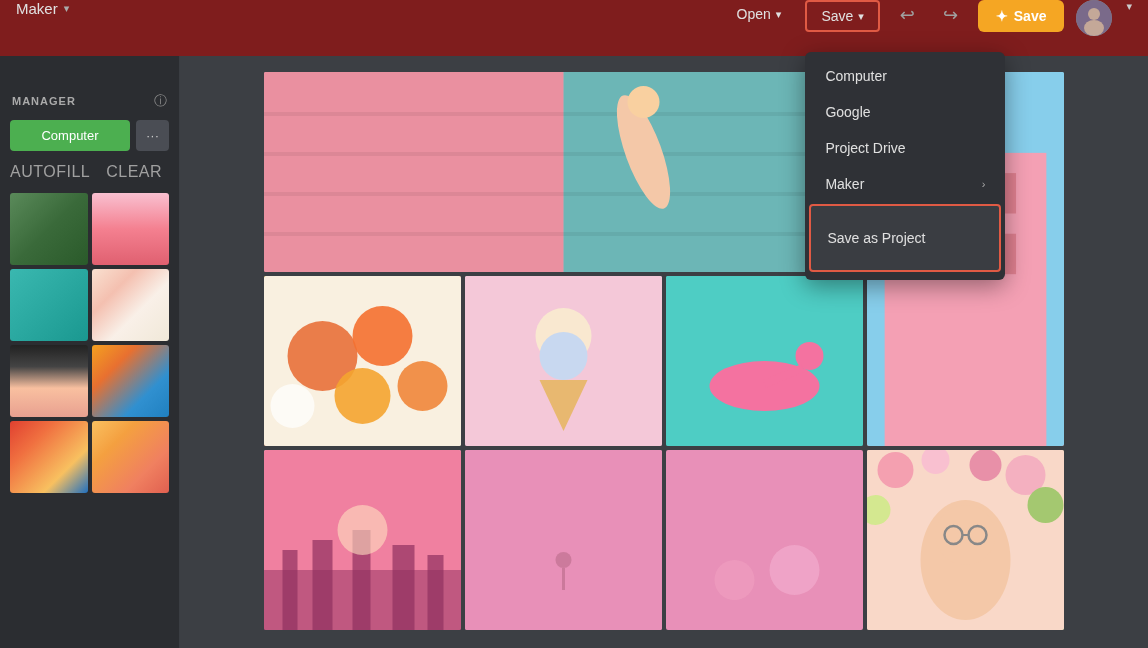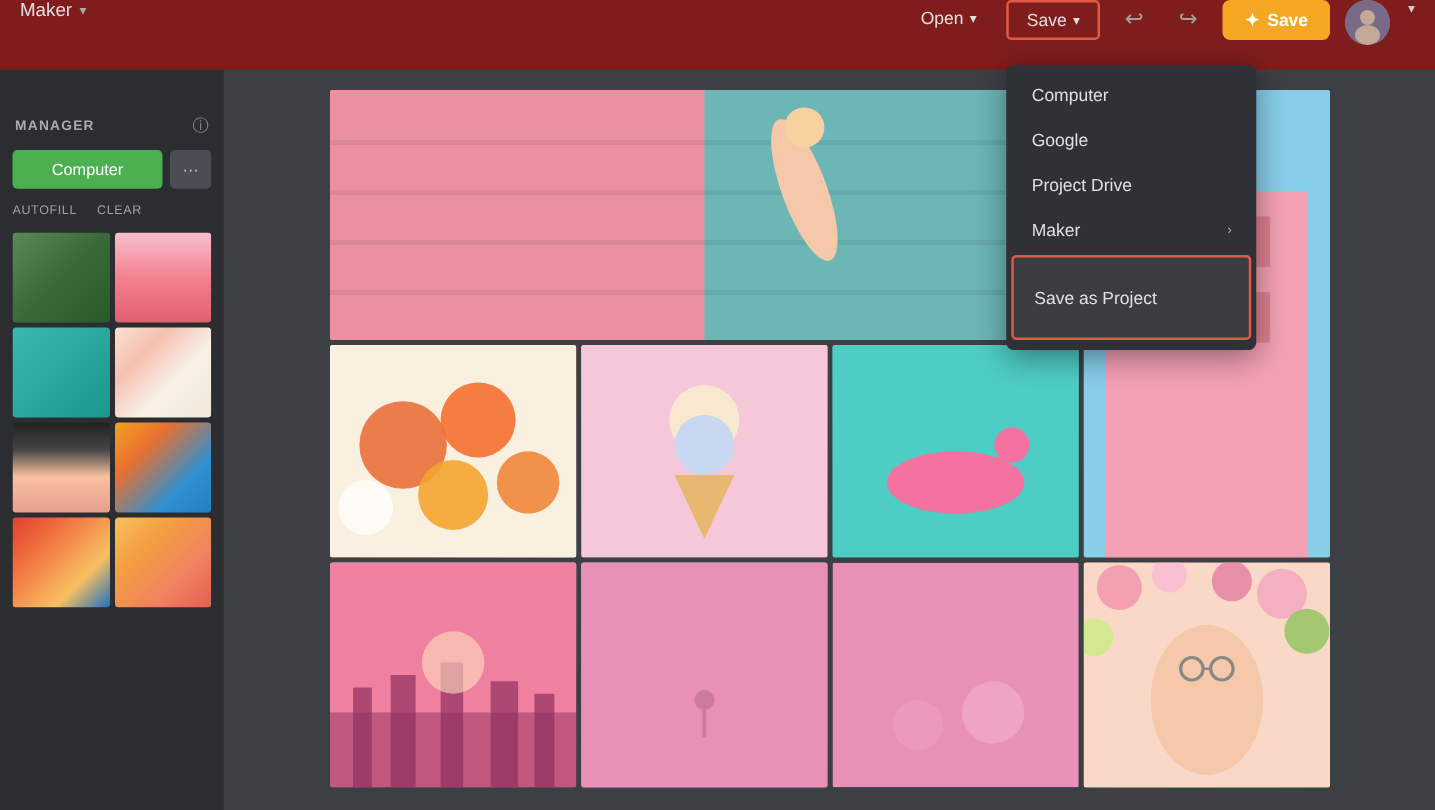--- a/index.html
+++ b/index.html
@@ -77,21 +77,21 @@
     .sidebar-btn-row { display: flex; gap: 6px; }
     .sidebar-computer-btn {
       background: #4caf50; color: white; border: none; border-radius: 4px;
       padding: 8px 14px; font-size: 13px; cursor: pointer; flex: 1;
     }
     .sidebar-more-btn {
       background: #4a4d54; color: #ccc; border: none; border-radius: 4px;
       padding: 8px 10px; font-size: 13px; cursor: pointer;
     }
     .sidebar-actions { display: flex; gap: 16px; padding: 2px 0; }
-    .sidebar-action-link { color: #a0a0a0; font-size: 10px; cursor: pointer; font-weight: 500; text-transform: uppercase; letter-spacing: 0.5px; }
+    .sidebar-action-link { color: #a0a0a0; font-size: 16px; cursor: pointer; font-weight: 500; text-transform: uppercase; letter-spacing: 0.5px; }
 
     
     .sidebar-thumbs { display: flex; flex-direction: column; gap: 4px; overflow: hidden; }
     .thumb-row { display: flex; gap: 4px; }
     .thumb-cell {
       flex: 1; height: 72px; border-radius: 3px; overflow: hidden;
       background: #555; position: relative;
     }
 
     

